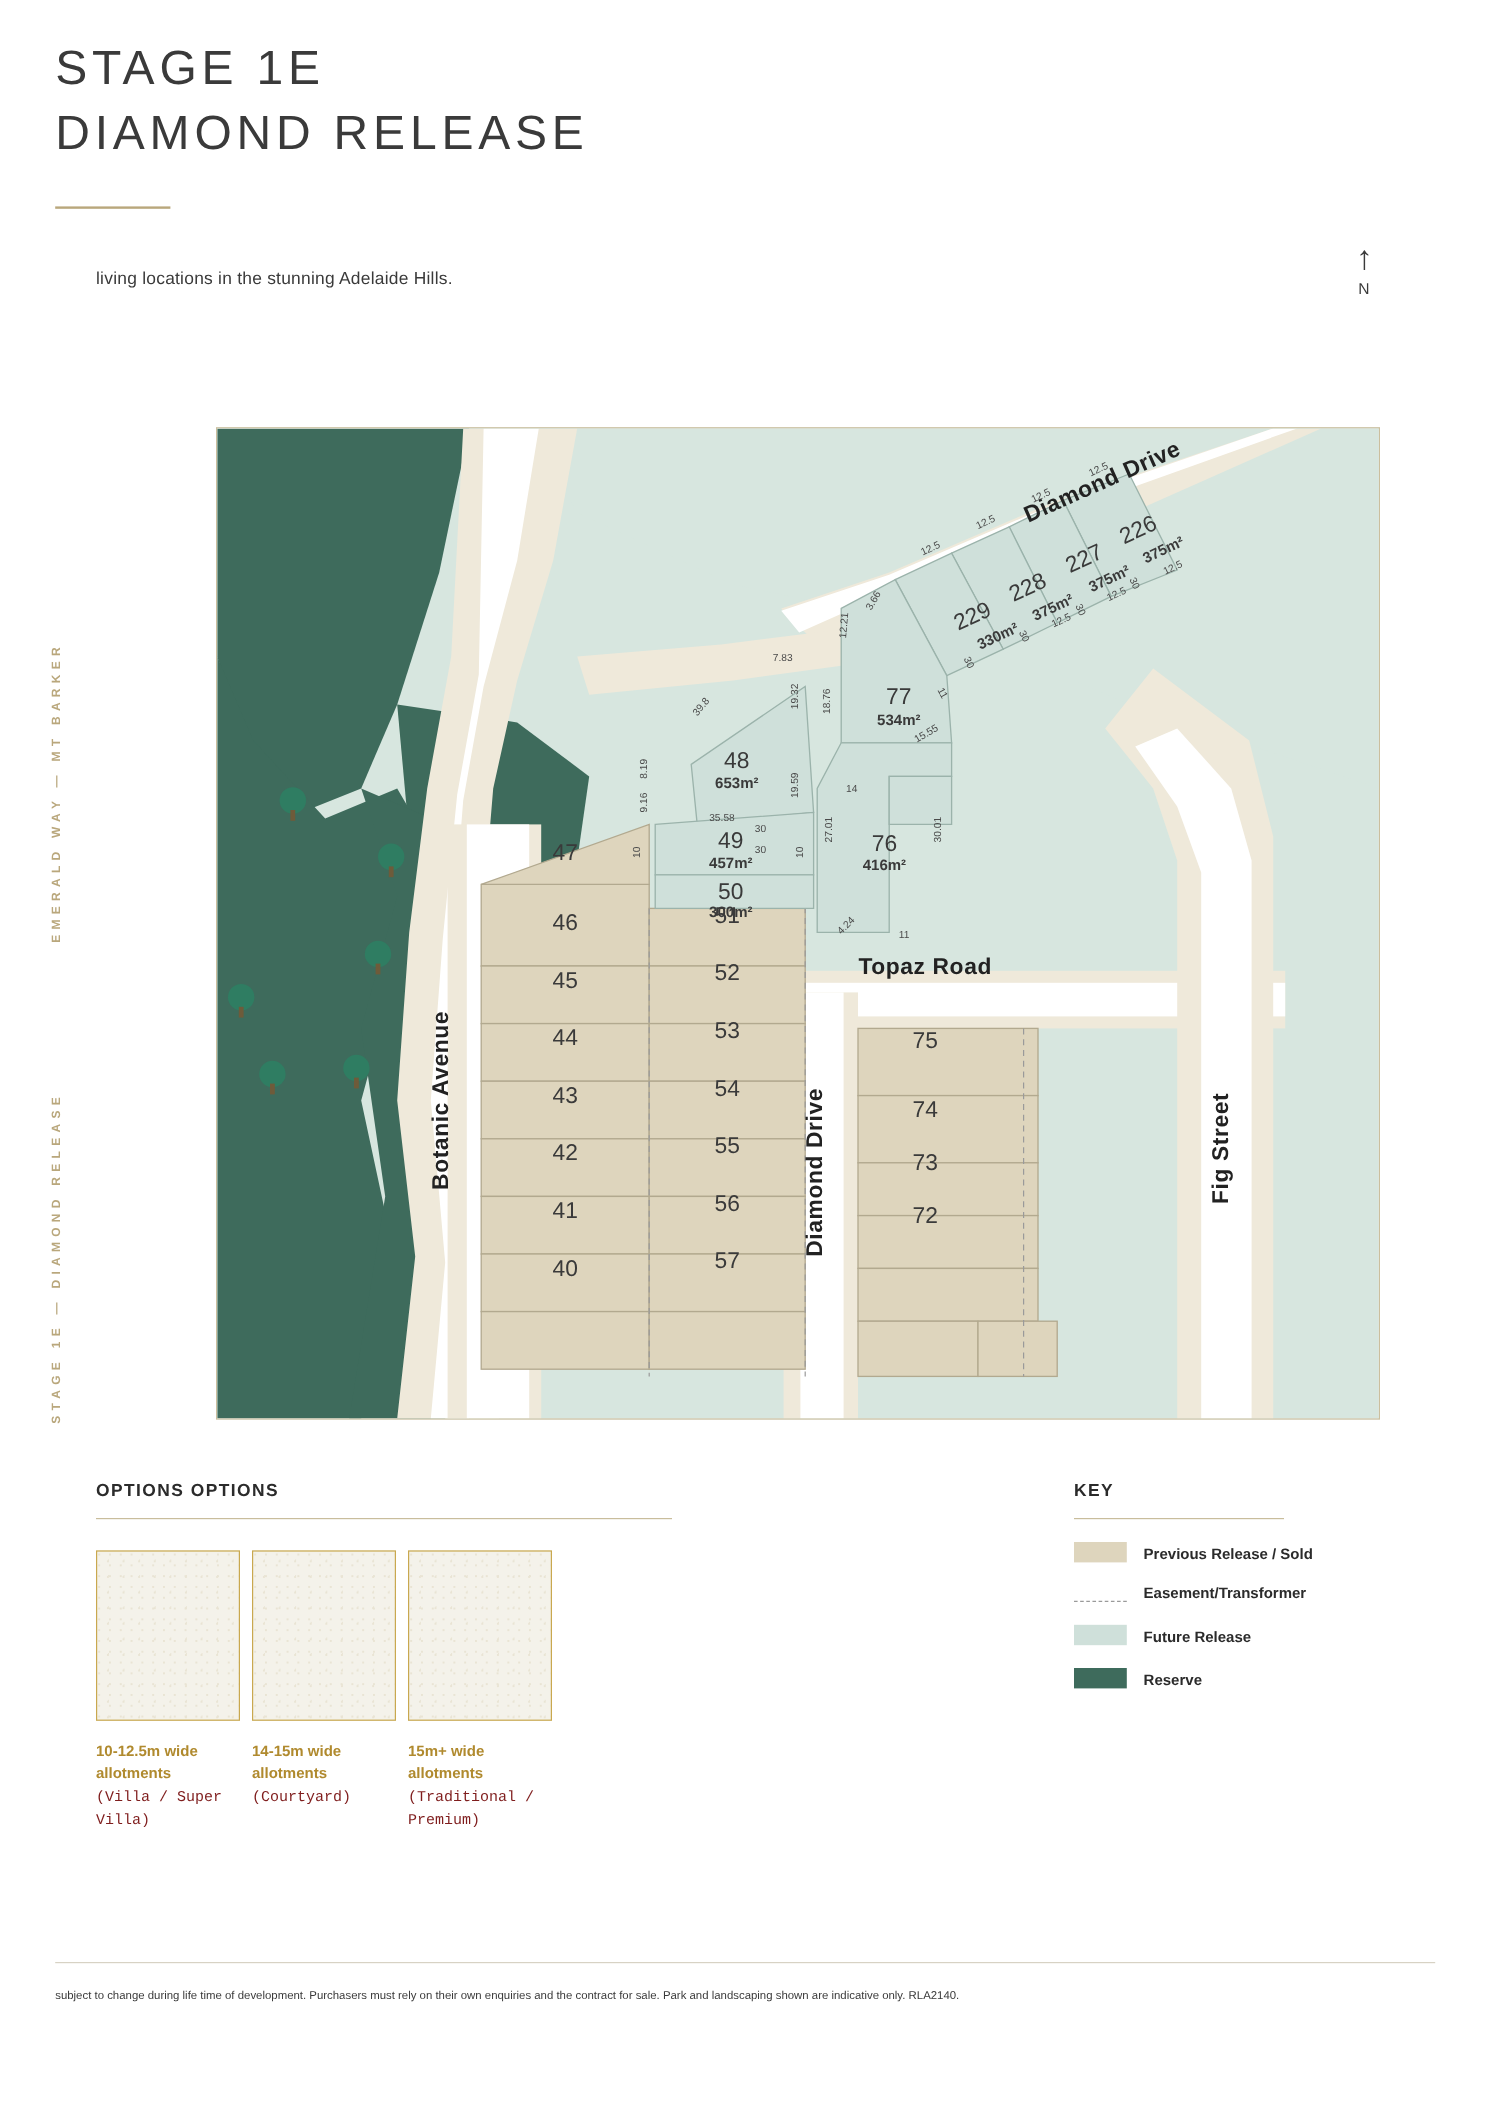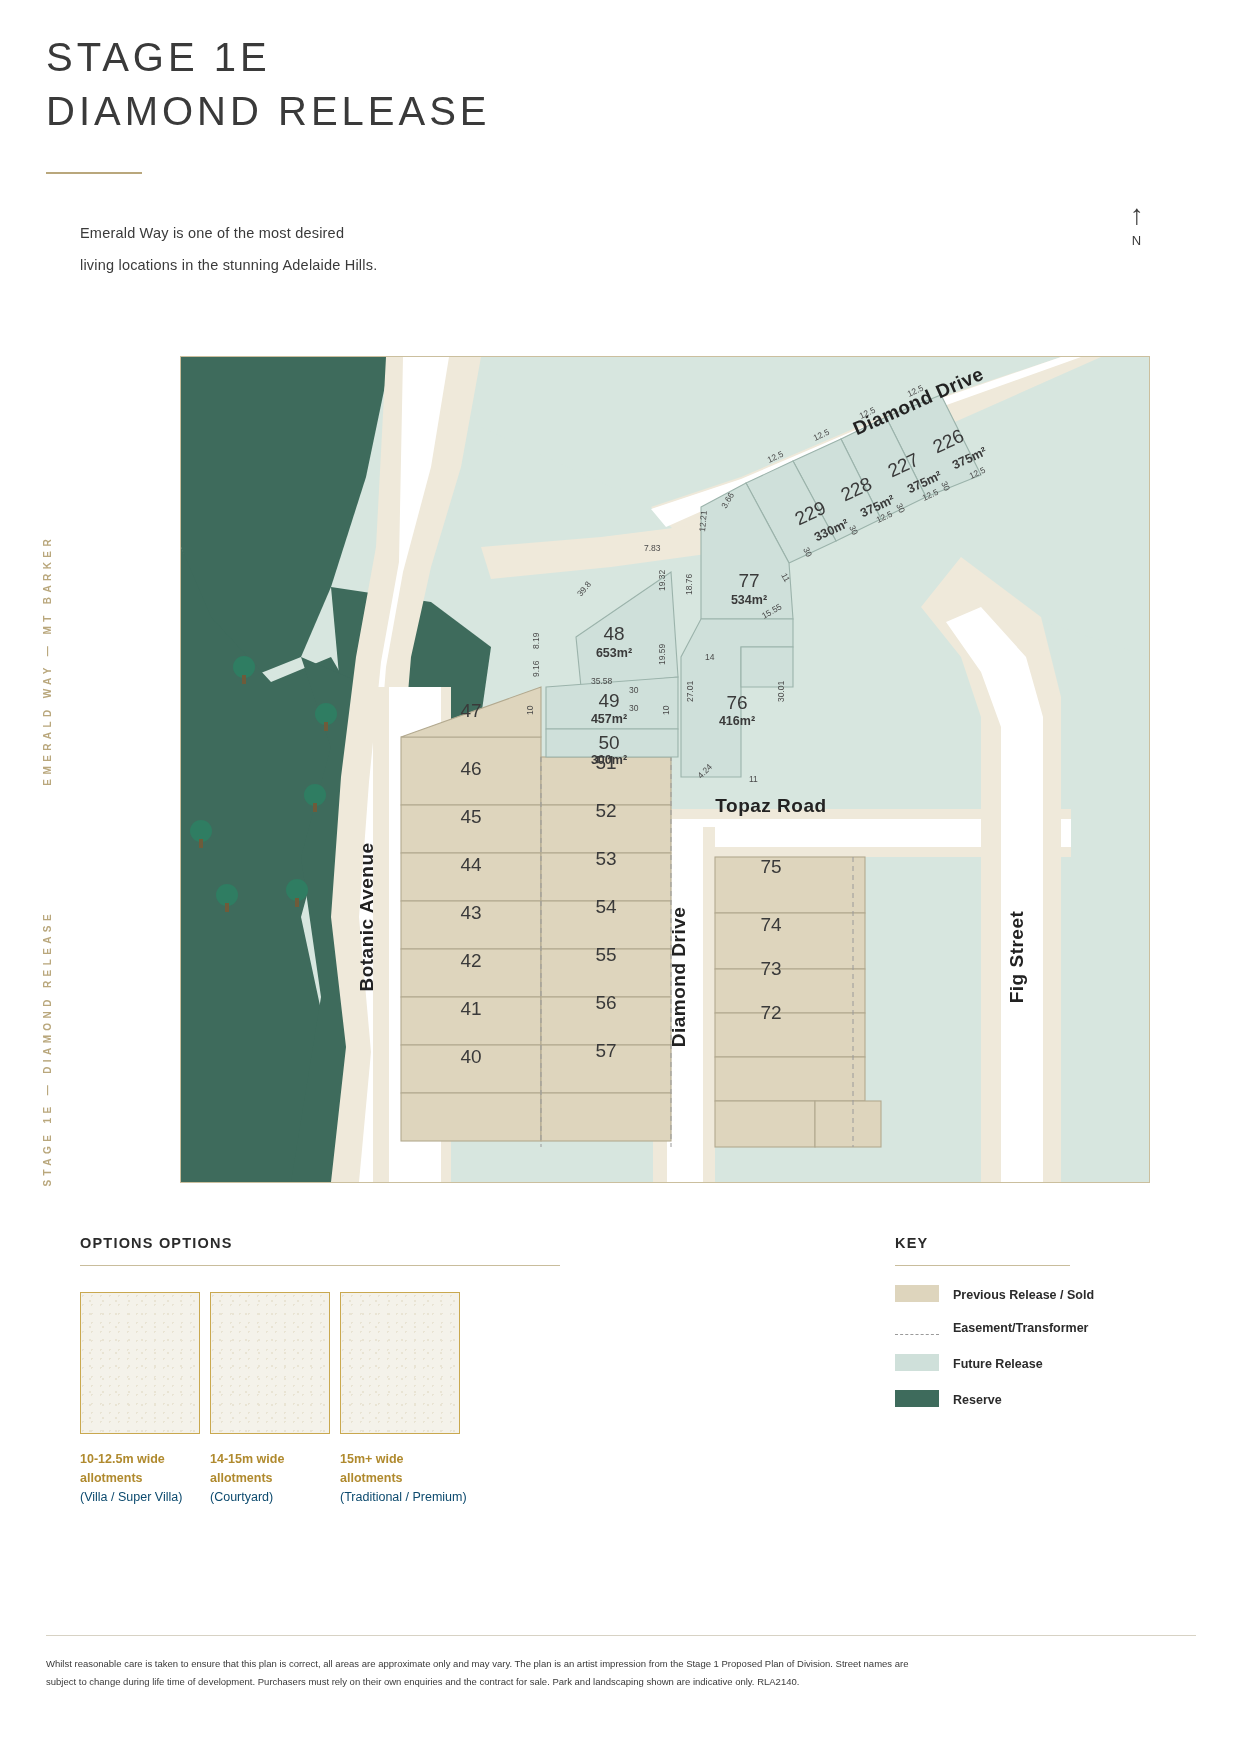--- a/index.html
+++ b/index.html
@@ -56,21 +56,21 @@
   .swatch{
     width:118px;height:140px;border:1px solid #c9a84f;
     background:
       radial-gradient(circle at 20% 30%, #e9e4d4 0 1px, transparent 1px),
       radial-gradient(circle at 70% 60%, #e9e4d4 0 1px, transparent 1px),
       #f4f2ea;
     background-size:9px 9px,13px 13px;
   }
   .swatch-caption{margin-top:16px;font-size:12.5px;color:#b08a2e;line-height:1.5;width:130px;}
   .swatch-caption b{font-weight:700;display:block;}
-  .swatch-caption span{color:#0c4a6e;}
+  .swatch-caption span{color:#7f1d1d;font-family:Liberation Mono, monospace;}
   .opt-col{width:130px;}
   
   .key{position:absolute;left:895px;top:1235px;width:175px;}
   .key-rule{height:1px;background:#c9bd9c;margin-top:14px;}
   .key-row{display:flex;align-items:flex-end;margin-top:19px;}
   .key-box{width:44px;height:17px;margin-right:14px;flex:none;}
   .key-label{font-size:12.5px;font-weight:700;color:#2b2b2b;white-space:nowrap;}
   .key-dash{width:44px;height:0;border-top:1px dashed #9a9a9a;margin-right:14px;flex:none;}
   
   .disclaimer{
@@ -82,21 +82,20 @@
 </head>
 <body>
 
 <div class="header">
   <div class="title-line">STAGE 1E</div>
   <div class="title-line">DIAMOND RELEASE</div>
   <div class="title-rule"></div>
 </div>
 
 <div class="intro">
-  <div>Emerald Way is one of the most desired</div>
   <div>living locations in the stunning Adelaide Hills.</div>
 </div>
 
 <div class="north">
   <div class="arrow">↑</div>
   <div class="n">N</div>
 </div>
 
 <div class="vlabel vlabel-1">EMERALD WAY — MT BARKER</div>
 <div class="vlabel vlabel-2">STAGE 1E — DIAMOND RELEASE</div>
@@ -405,15 +404,14 @@
   </div>
 
   <div class="key-row">
     <div class="key-box" style="background:#3e6b5c"></div>
     <div class="key-label">Reserve</div>
   </div>
 </div>
 
 <div class="disc-rule"></div>
 <div class="disclaimer">
-  <div>Whilst reasonable care is taken to ensure that this plan is correct, all areas are approximate only and may vary. The plan is an artist impression from the Stage 1 Proposed Plan of Division. Street names are</div>
   <div>subject to change during life time of development. Purchasers must rely on their own enquiries and the contract for sale. Park and landscaping shown are indicative only. RLA2140.</div>
 </div>
 
 </body></html>

